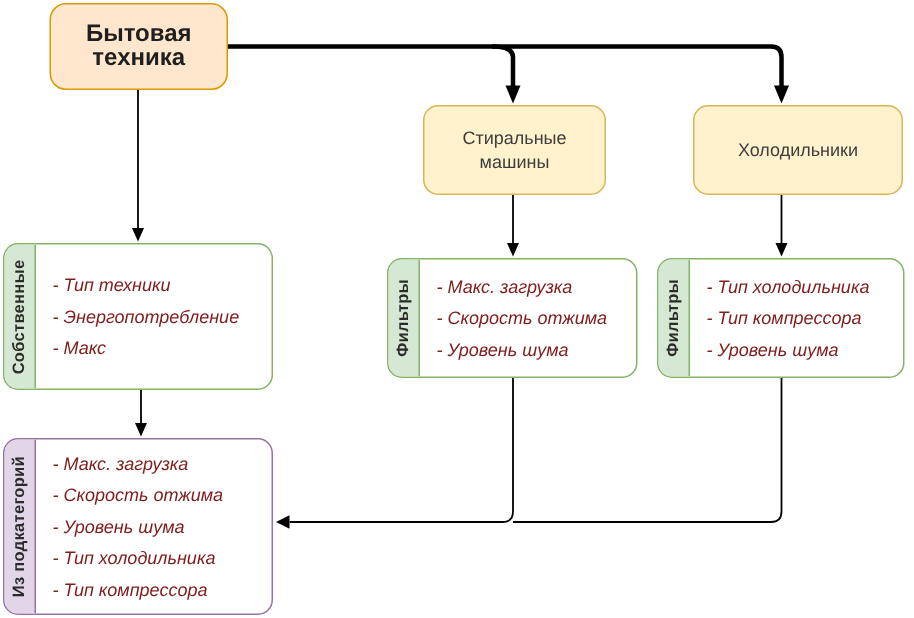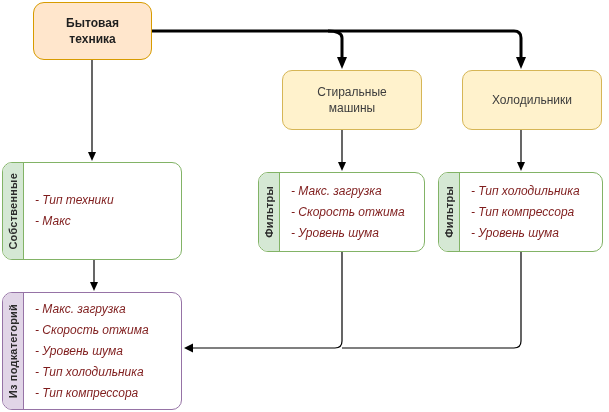--- a/index.html
+++ b/index.html
@@ -15,21 +15,21 @@
     position:absolute;
     box-sizing:border-box;
     z-index:1;
     display:flex;align-items:center;justify-content:center;
     text-align:center;
   }
   .root-box{
     background:#ffe6cc;
     border:1.5px solid #d79b00;
     border-radius:11px;
-    font-size:12px;font-weight:bold;color:#1f1f1f;
+    font-size:16px;font-weight:bold;color:#1f1f1f;
     line-height:16px;
     padding:4px 14px;
   }
   .sub-box{
     background:#fff2cc;
     border:1.5px solid #d6b656;
     border-radius:10px;
     font-size:12px;color:#3d3d3d;
     line-height:16px;
     padding:4px 10px;
@@ -95,33 +95,34 @@
     <polygon points="342,171 338,162 346,162" fill="#000000"></polygon>
     <polygon points="521,171 517,162 525,162" fill="#000000"></polygon>
     <polygon points="94,291 90,282 98,282" fill="#000000"></polygon>
     <polygon points="184,348 193,343.5 193,352.5" fill="#000000"></polygon>
   </svg>
 
   <div class="node root-box" style="left:33px;top:2px;width:119px;height:58px">
     <span>Бытовая техника</span>
   </div>
 
-  <div class="node sub-box" style="left:282px;top:70px;width:140px;height:60px">
+  <div class="node sub-box" style="left:282px;top:70px;width:122px;height:60px">
     <span>Стиральные машины</span>
   </div>
   <div class="node sub-box" style="left:462px;top:70px;width:140px;height:60px">
     <span>Холодильники</span>
   </div>
 
   <div class="panel green" style="left:2px;top:162px;width:180px;height:98px">
     <div class="side">
       <span>Собственные</span>
     </div>
     <div class="body">
       <div class="item">- Тип техники</div>
+      <div class="item">- Энергопотребление</div>
       <div class="item">- Макс</div>
     </div>
   </div>
 
   <div class="panel green" style="left:258px;top:172px;width:167px;height:80px">
     <div class="side">
       <span>Фильтры</span>
     </div>
     <div class="body">
       <div class="item">- Макс. загрузка</div>

